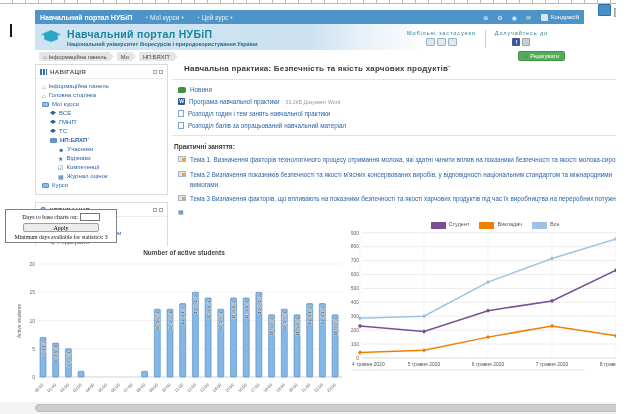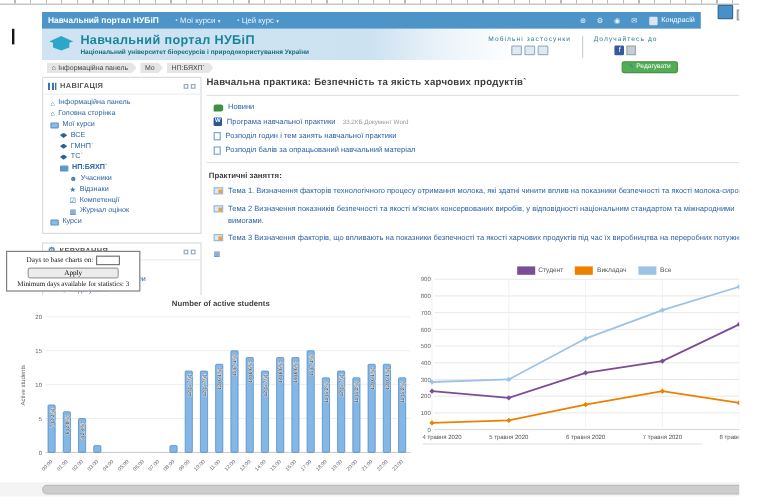--- a/index.html
+++ b/index.html
@@ -90,21 +90,21 @@
                    padding:3px 2px 2px; font-family:"Liberation Serif", serif; font-size:6px; color:#111;
                    text-align:center; z-index:9; }
   .so-row { display:flex; align-items:center; justify-content:center; gap:2px; }
   .so-input { width:20px; height:8px; border:1px solid #767676; font-size:6px; font-family:"Liberation Serif", serif; }
   .so-apply { display:block; margin:2px auto; width:76px; height:9px; background:#ececec; border:1px solid #9f9f9f;
               border-radius:2px; font-size:6px; font-family:"Liberation Serif", serif; }
   .so-note { font-size:5.8px; margin-top:1px; }
 
   
   .main { position:absolute; left:172px; top:64px; width:462px; }
-  .course-title { font-size:8px; font-weight:bold; color:#3c3c3c; letter-spacing:.2px; }
+  .course-title { font-size:8px; font-weight:bold; color:#3c3c3c; letter-spacing:.2px;margin-left:12px; }
   .hr { border-top:1px solid #e3e3e3; margin:6px 0; }
   .res-row { display:flex; align-items:center; gap:4px; margin:5px 0 5px 6px; font-size:6.3px; color:#2d64a8; }
   .res-row .meta { color:#999; font-size:5.2px; margin-left:2px; }
   .section-title { font-size:6.5px; font-weight:bold; color:#3c3c3c; margin:7px 0 3px 2px; }
   .topic-row { display:flex; align-items:flex-start; gap:4px; margin:5px 0 5px 6px; font-size:6.3px;
                color:#2d64a8; line-height:1.55; }
   .topic-row .ic { margin-top:1px; }
 
   
   .bar-panel { position:absolute; left:8px; top:246px; width:337px; height:162px; background:#fff; z-index:8; }

